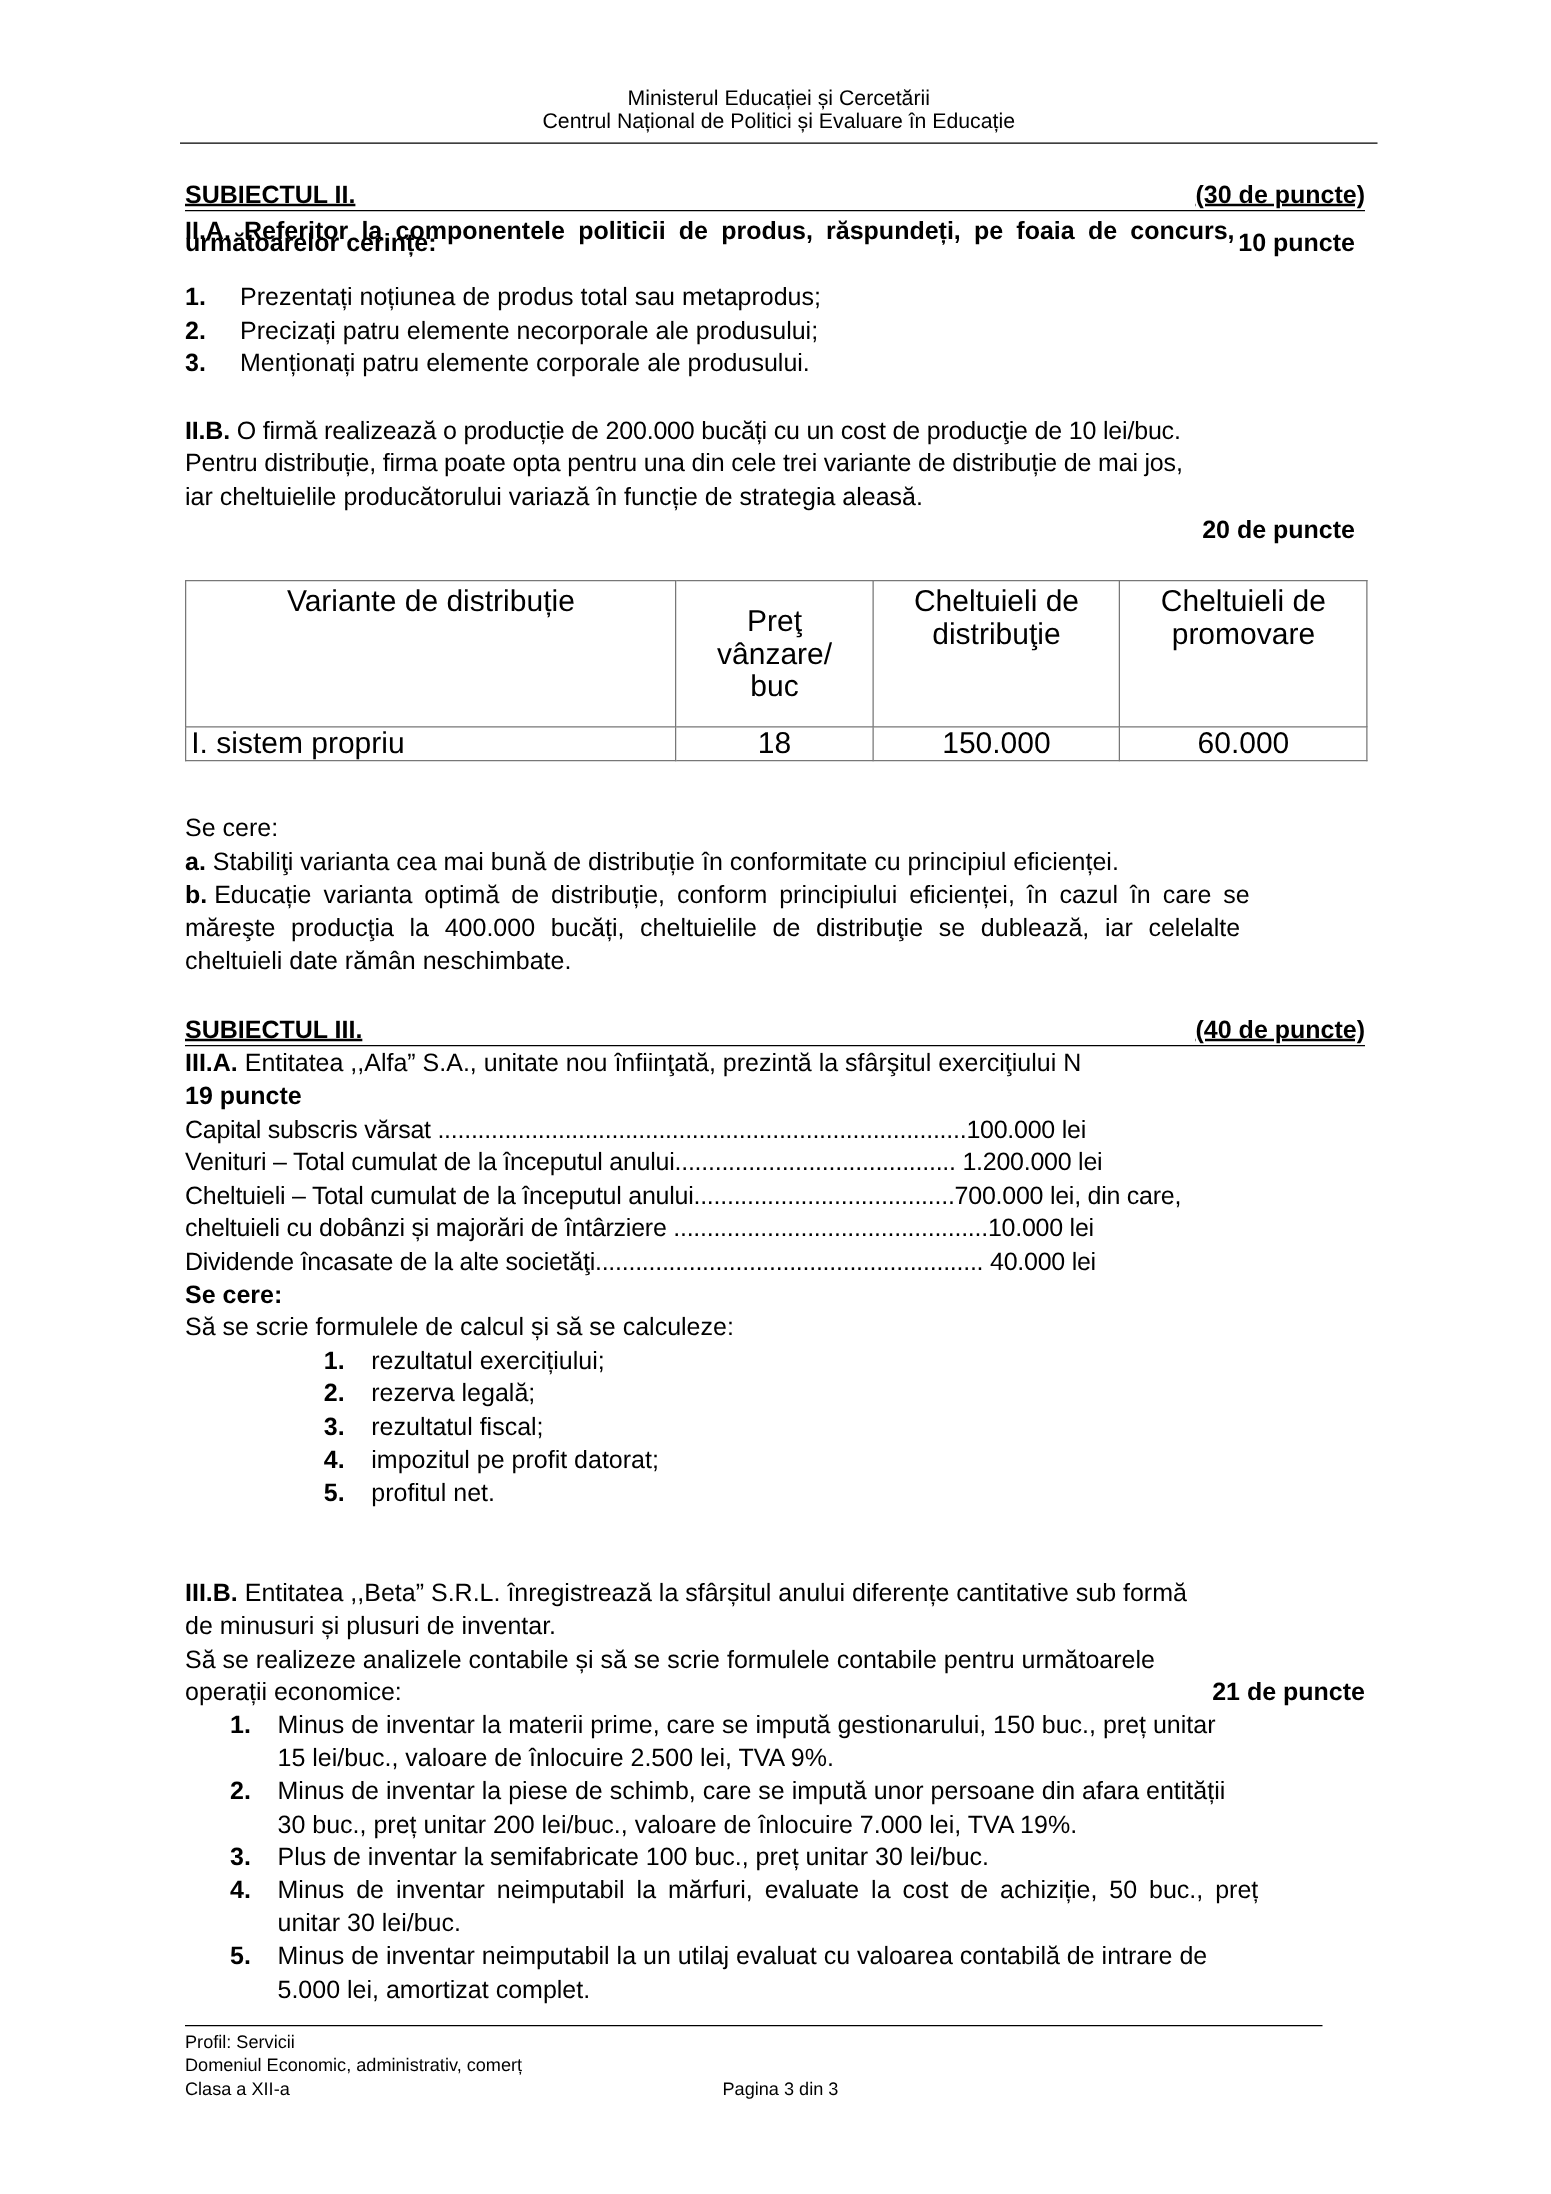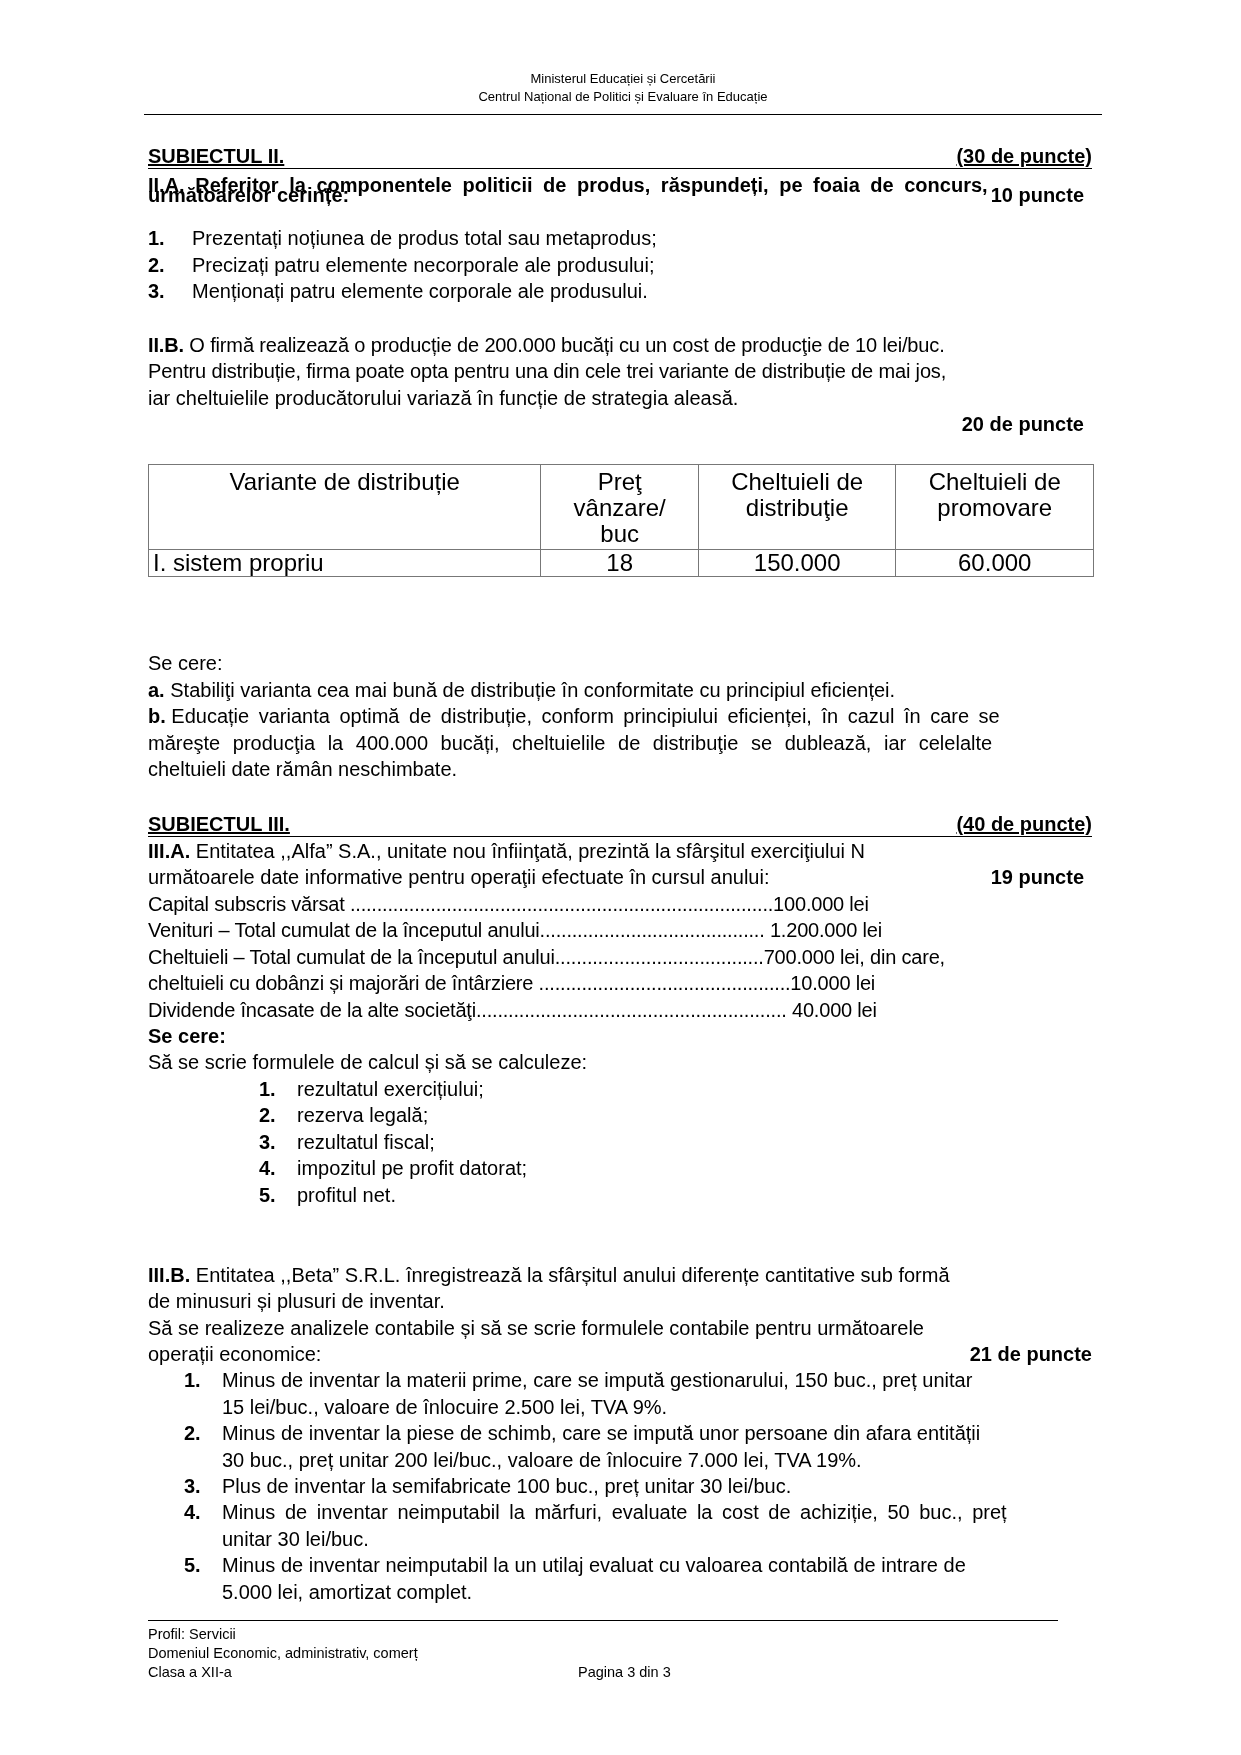--- a/index.html
+++ b/index.html
@@ -1,21 +1,21 @@
 <!DOCTYPE html>
 <html><head>
   <meta charset="utf-8">
   <style>
     html, body { margin: 0; padding: 0; background: #ffffff; }
     body {
       width: 1241px; height: 1755px; position: relative; overflow: hidden;
       font-family: "Liberation Sans", sans-serif; color: #000;
     }
     .abs { position: absolute; }
-    .hdr { left: 144px; width: 958px; text-align: center; font-size: 13px; line-height: 18px; }
+    .hdr { left: 144px; width: 958px; text-align: center; font-size: 17px; line-height: 18px; }
     .hdr-rule { left: 144px; width: 958px; top: 114px; height: 0; border-top: 1.5px solid #000; }
     .b { font-weight: bold; }
     .u { text-decoration: underline; }
     .line { position: absolute; left: 148px; width: 944px; font-size: 20px; line-height: 26.5px; white-space: nowrap; }
     .rowflex { display: flex; justify-content: space-between; }
     .num { display: inline-block; width: 44px; font-weight: bold; }
     table.dist {
       position: absolute; left: 148px; top: 464px; width: 946px;
       border-collapse: collapse; font-size: 24px; line-height: 26px;
     }
@@ -58,21 +58,21 @@
 <div class="line" style="top:332px; letter-spacing:-0.15px;"><span class="b">II.B.</span> <span>O firmă realizează o producție de 200.000 bucăți cu un cost de producţie de 10 lei/buc.</span></div>
 <div class="line" style="top:358px; letter-spacing:-0.15px;">Pentru distribuție, firma poate opta pentru  una din cele trei  variante de distribuție de mai jos,</div>
 <div class="line" style="top:385px;">iar cheltuielile producătorului variază în funcție de strategia aleasă.</div>
 <div class="line b" style="top:411px; width:936px; text-align:right;">20 de puncte</div>
 
 <table class="dist">
   <thead>
     <tr>
       <th class="c1 ctr">Variante de distribuție</th>
       <th class="c2 ctr">
-          <div style="width:110px; margin:0 auto;">Preţ vânzare/ buc</div>
+          <div style="width:110px; margin:16px auto;">Preţ vânzare/ buc</div>
         </th>
       <th class="c3 ctr">
           <div style="width:150px; margin:0 auto;">Cheltuieli de distribuţie</div>
         </th>
       <th class="c4 ctr">
           <div style="width:150px; margin:0 auto;">Cheltuieli de promovare</div>
         </th>
     </tr>
   </thead>
   <tbody>
@@ -92,21 +92,20 @@
   </div>
 <div class="line" style="top:730px; word-spacing:7px;">măreşte producţia la 400.000 bucăți, cheltuielile de distribuţie se dublează, iar celelalte</div>
 <div class="line" style="top:756px;">cheltuieli date rămân neschimbate.</div>
 
 <div class="line rowflex b" style="top:812px; width:944px; border-bottom:1.5px solid #000; line-height:24px;">
   <span class="u">SUBIECTUL III.</span>
   <span class="u">(40 de puncte)</span>
 </div>
 <div class="line" style="top:838px;"><span class="b">III.A.</span> <span>Entitatea ,,Alfa” S.A., unitate nou înfiinţată, prezintă la sfârşitul exerciţiului N</span></div>
 <div class="line rowflex" style="top:864px; width:936px;">
-    <span>următoarele date informative pentru operaţii efectuate în cursul anului:</span>
     <span class="b">19  puncte</span>
   </div>
 <div class="line" style="top:891px; letter-spacing:-0.2px;">Capital subscris vărsat ...............................................................................100.000 lei</div>
 <div class="line" style="top:917px; letter-spacing:-0.2px;">Venituri – Total cumulat de la începutul anului.......................................... 1.200.000 lei</div>
 <div class="line" style="top:944px; letter-spacing:-0.2px;">Cheltuieli – Total cumulat de la începutul anului.......................................700.000 lei, din care,</div>
 <div class="line" style="top:970px; letter-spacing:-0.2px;">cheltuieli cu dobânzi și majorări de întârziere ...............................................10.000 lei</div>
 <div class="line" style="top:997px; letter-spacing:-0.2px;">Dividende încasate de la alte societăţi.......................................................... 40.000 lei</div>
 <div class="line b" style="top:1023px;">Se cere:</div>
 <div class="line" style="top:1049px;">Să se scrie formulele de calcul și să se calculeze:</div>
 <div class="line" style="top:1076px; left:259px;"><span class="num" style="width:38px;">1.</span><span>rezultatul exercițiului;</span></div>

